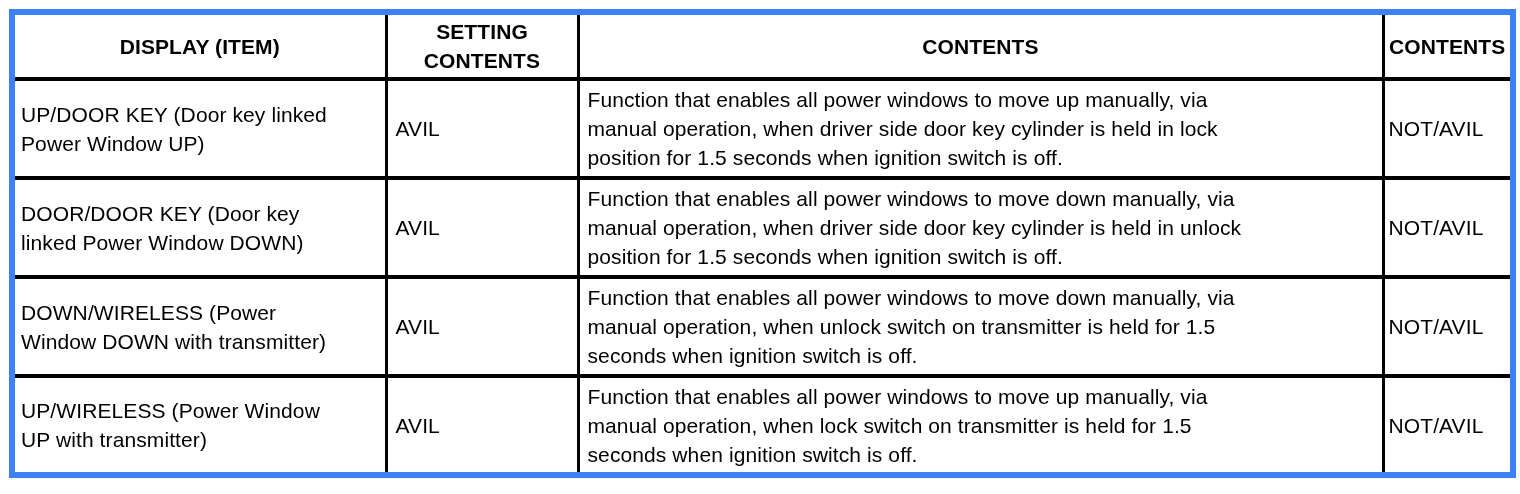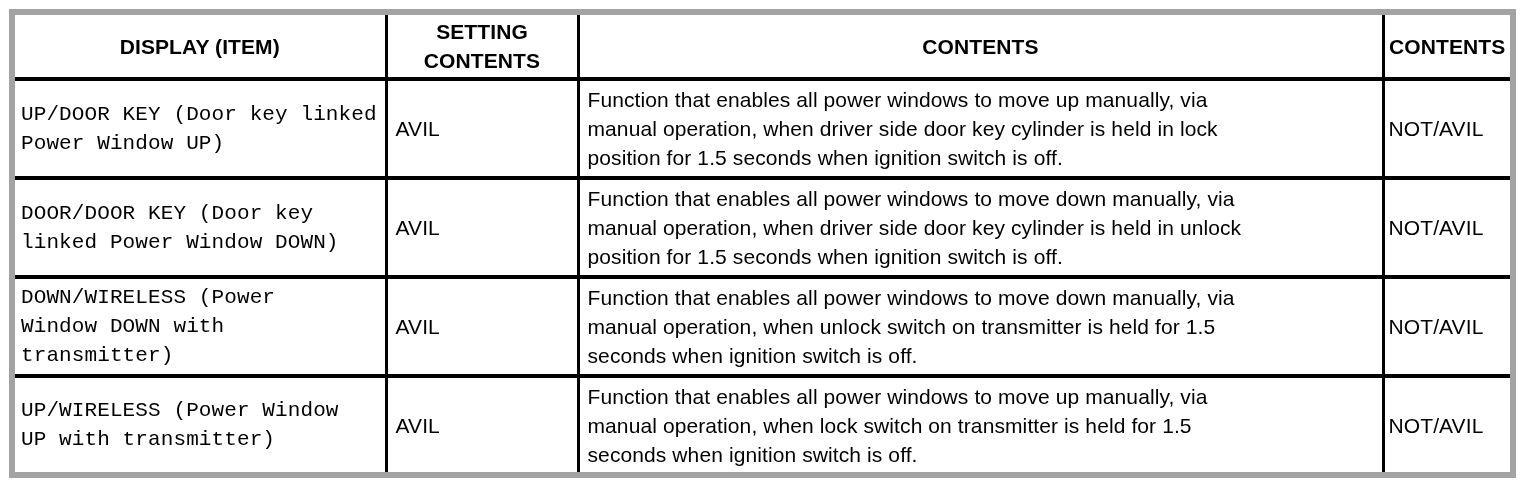--- a/index.html
+++ b/index.html
@@ -15,21 +15,21 @@
     color: #000000;
     overflow: hidden;
   }
   .page {
     padding: 9px 6px 6px 9px;
   }
   table.settings-table {
     border-collapse: collapse;
     table-layout: fixed;
     width: 1501px;
-    border: 6px solid #a3a3a3;
+    border: 6px solid #3b82f6;
     background: #ffffff;
   }
   th, td {
     border: 3px solid #000000;
     border-top-width: 4px;
     border-bottom-width: 4px;
     font-size: 21px;
     line-height: 29px;
     vertical-align: middle;
     white-space: pre-line;
@@ -40,21 +40,21 @@
     font-weight: bold;
     text-align: center;
     height: 62px;
     padding: 2px 4px;
   }
   tbody td {
     height: 99px;
     font-weight: normal;
     text-align: left;
   }
-  .cell-display  { padding: 2px 4px 2px 6px; font-family: Liberation Mono, monospace; }
+  .cell-display  { padding: 2px 4px 2px 6px; }
   .cell-default  { padding: 2px 4px 2px 8px; }
   .cell-contents { padding: 2px 6px 2px 8px; }
   .cell-setting  { padding: 2px 2px 2px 4px; }
 </style>
 </head>
 <body>
 
 <div class="page">
   <table class="settings-table">
     <colgroup>

